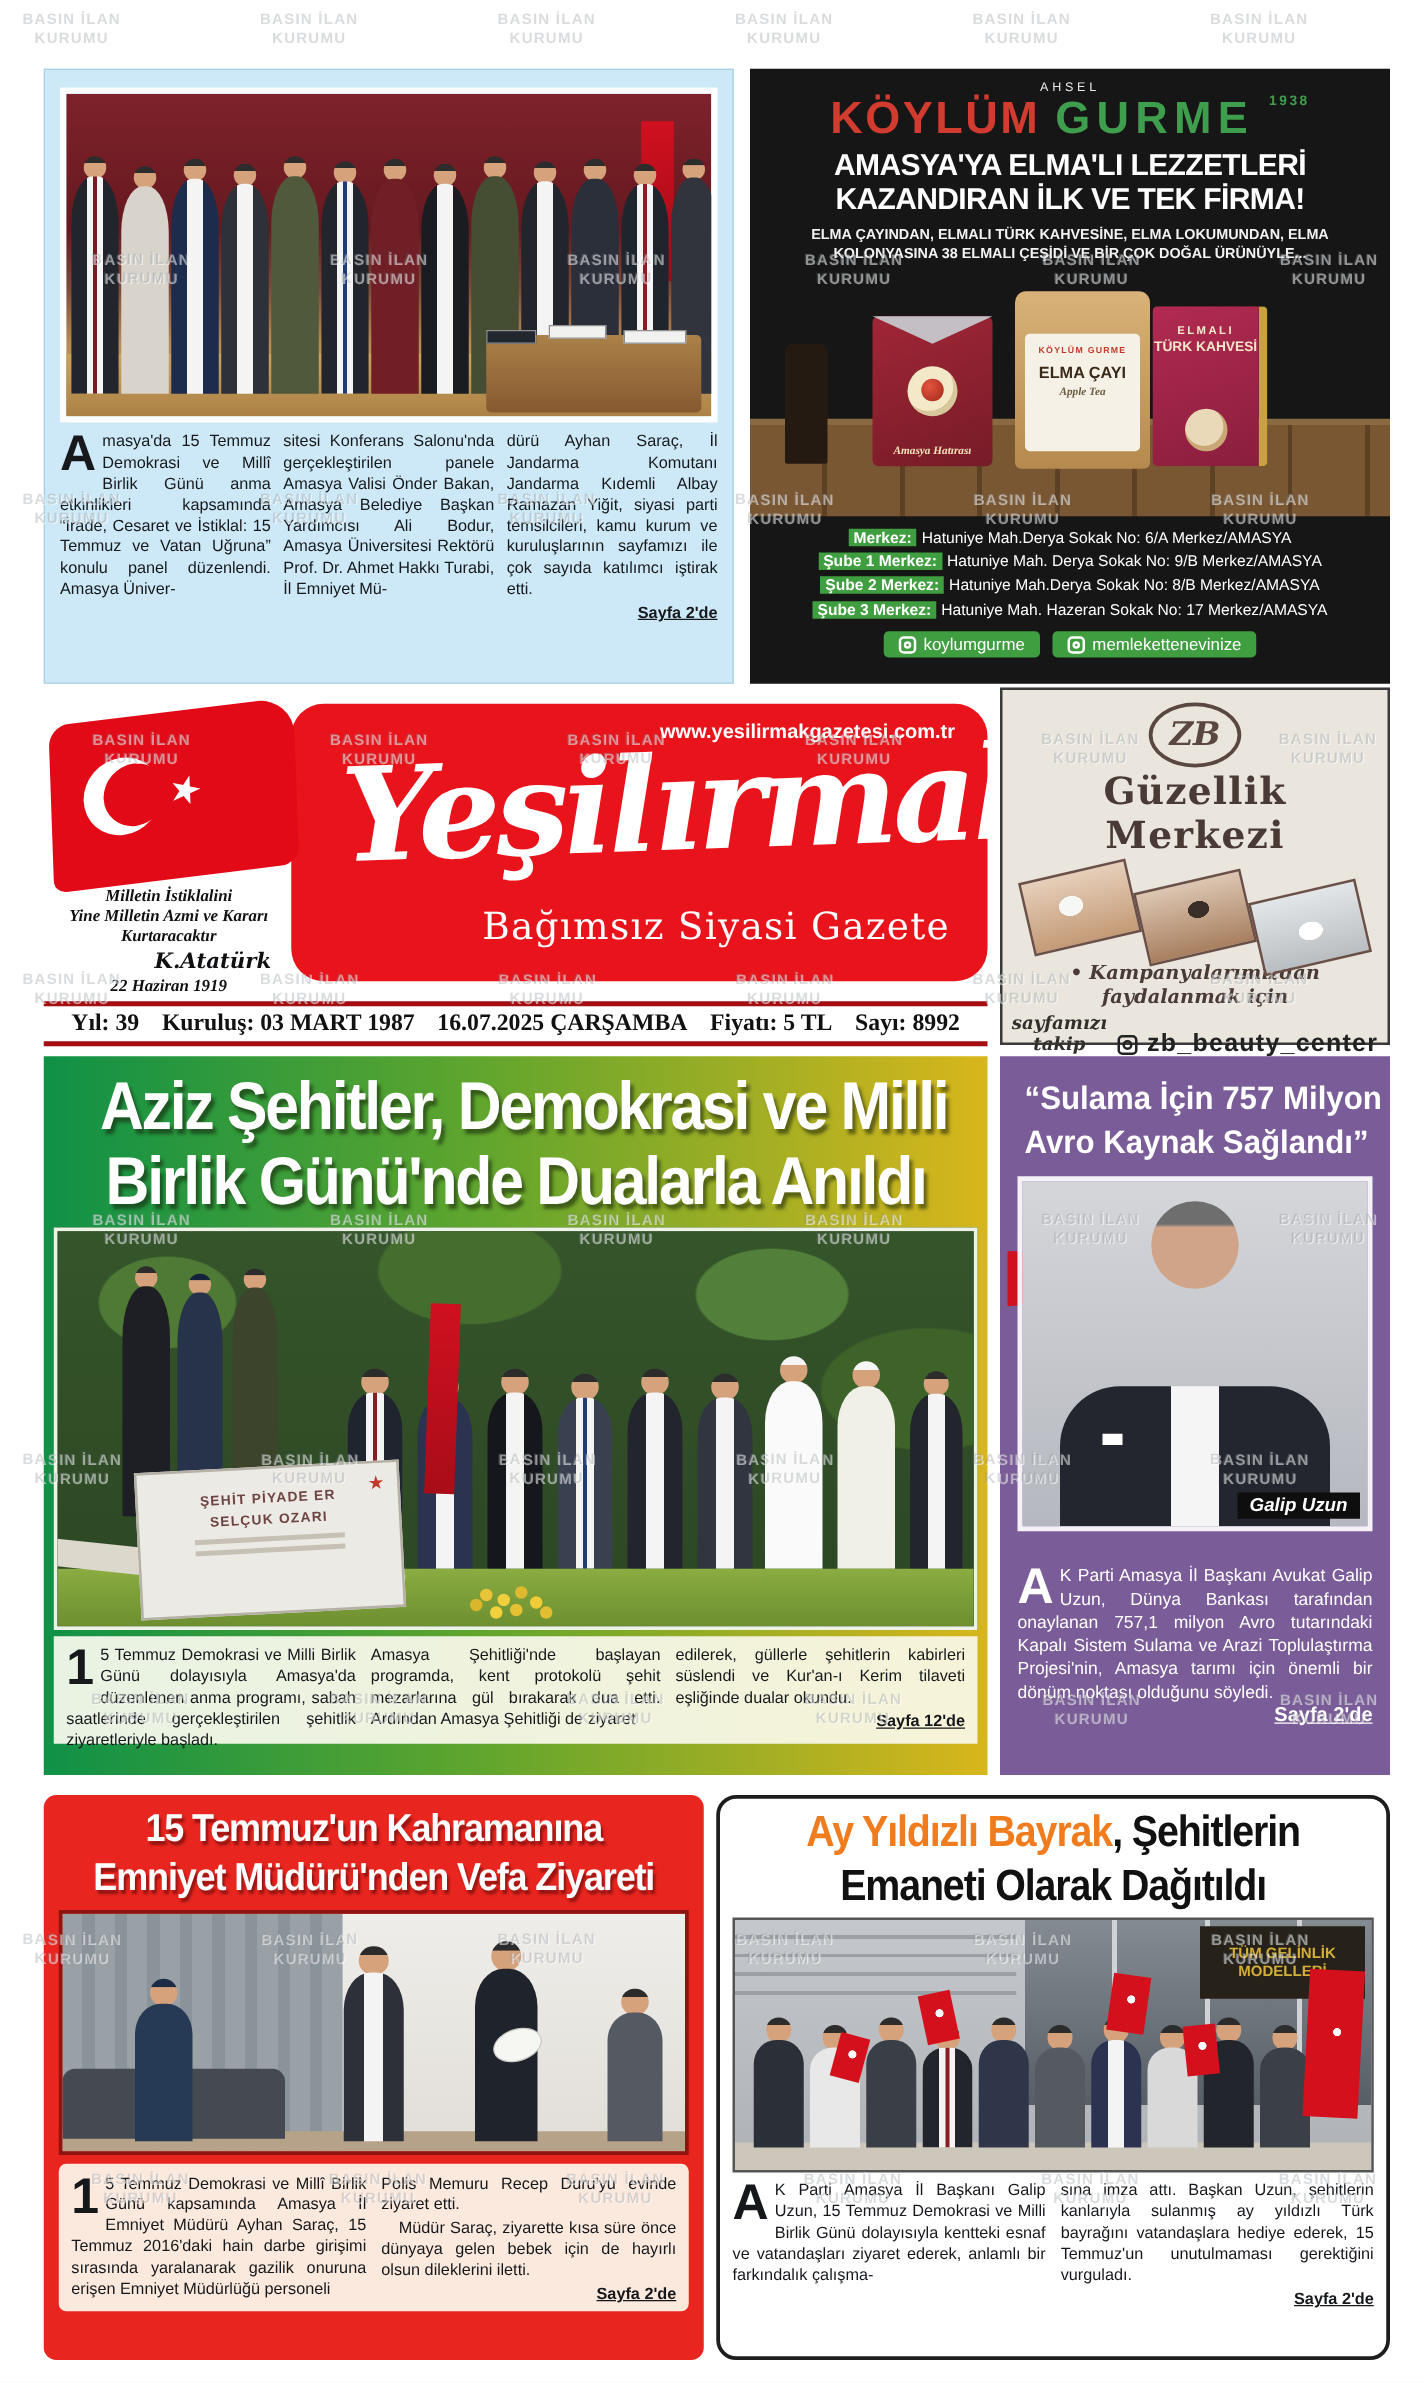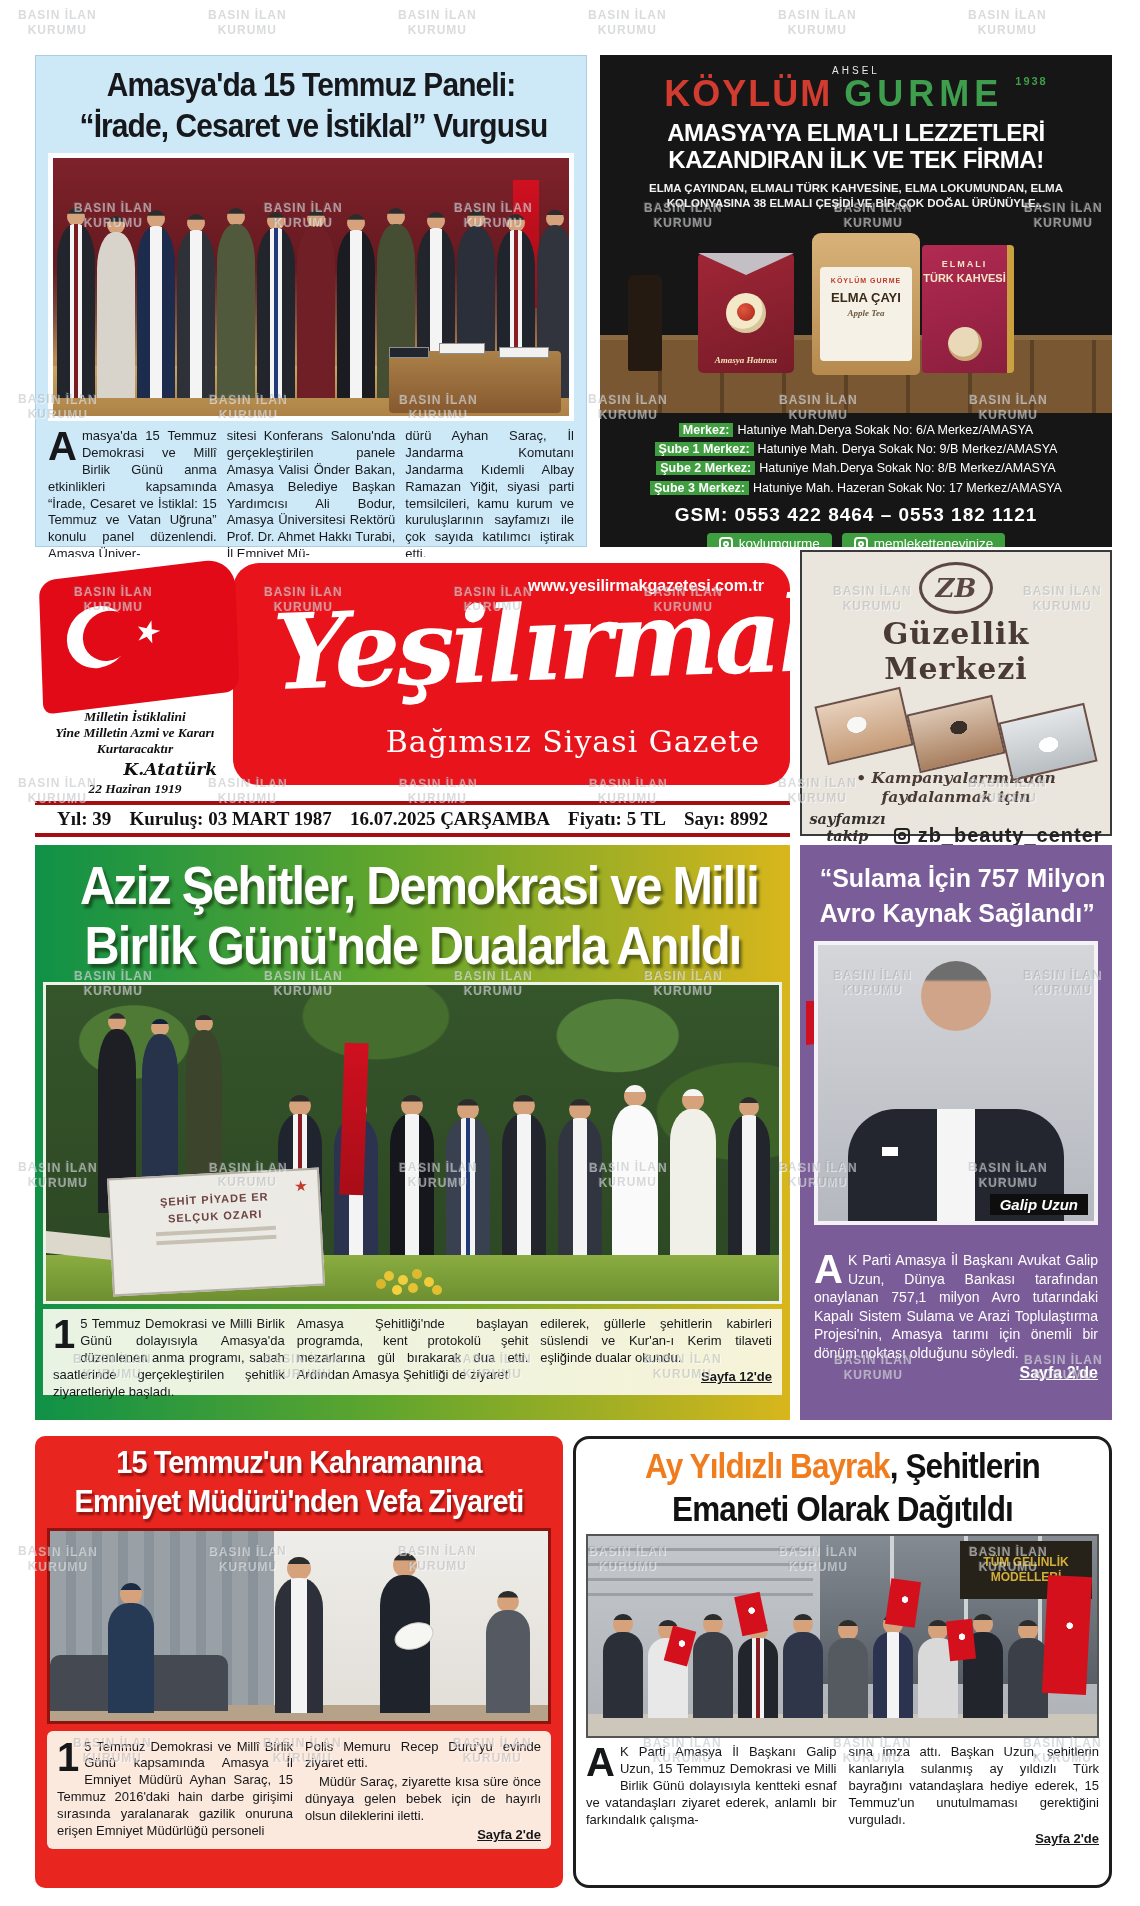--- a/index.html
+++ b/index.html
@@ -230,24 +230,20 @@
       <div class="wm" style="left:968px;top:1544px">BASIN İLAN<br>KURUMU</div>
       <div class="wm" style="left:73px;top:1736px">BASIN İLAN<br>KURUMU</div>
       <div class="wm" style="left:263px;top:1736px">BASIN İLAN<br>KURUMU</div>
       <div class="wm" style="left:453px;top:1736px">BASIN İLAN<br>KURUMU</div>
       <div class="wm" style="left:643px;top:1736px">BASIN İLAN<br>KURUMU</div>
       <div class="wm" style="left:833px;top:1736px">BASIN İLAN<br>KURUMU</div>
       <div class="wm" style="left:1023px;top:1736px">BASIN İLAN<br>KURUMU</div>
     </div>
 
   <section class="sec" id="tl">
-    <div class="hl">
-      <span class="cond">Amasya'da 15 Temmuz Paneli:</span>
-      <span class="cond">“İrade, Cesaret ve İstiklal” Vurgusu</span>
-    </div>
     <div class="photo" id="photoA">
       <div class="pa-floor"></div>
       <div class="pa-flag"></div>
       <div class="pa-table"></div>
       <div class="pa-book" style="right:20px;width:50px"></div>
       <div class="pa-book" style="right:84px;width:46px;bottom:62px"></div>
       <div class="pa-book" style="right:140px;width:40px;background:#22262e"></div>
     <div class="fig" style="left:4px;top:50px;width:38px;height:190px;z-index:1">
         <span class="fh" style="background:linear-gradient(#2c2c2c 30%,#d6a27b 32%)"></span>
         <span class="fb" style="background:linear-gradient(90deg,rgba(0,0,0,0) 46%,#7a1b22 46%,#7a1b22 54%,rgba(0,0,0,0) 54%),linear-gradient(90deg,#23252d 34%,#f4f4f4 34%,#f4f4f4 66%,#23252d 66%)"></span>
@@ -342,21 +338,20 @@
         <span class="l2">TÜRK KAHVESİ</span>
         <div class="cup"></div>
       </div>
     </div>
     <div class="gaddr" id="gaddr">
         <div><span class="lb">Merkez:</span><span>Hatuniye Mah.Derya Sokak No: 6/A Merkez/AMASYA</span></div>
         <div><span class="lb">Şube 1 Merkez:</span><span>Hatuniye Mah. Derya Sokak No: 9/B Merkez/AMASYA</span></div>
         <div><span class="lb">Şube 2 Merkez:</span><span>Hatuniye Mah.Derya Sokak No: 8/B Merkez/AMASYA</span></div>
         <div><span class="lb">Şube 3 Merkez:</span><span>Hatuniye Mah. Hazeran Sokak No: 17 Merkez/AMASYA</span></div>
       </div>
-    <div class="ggsm">GSM: 0553 422 8464 – 0553 182 1121</div>
     <div class="gsoc">
       <span class="pill">
           <span class="ig"></span>
           <span>koylumgurme</span>
         </span>
       <span class="pill">
           <span class="ig"></span>
           <span>memlekettenevinize</span>
         </span>
     </div>

